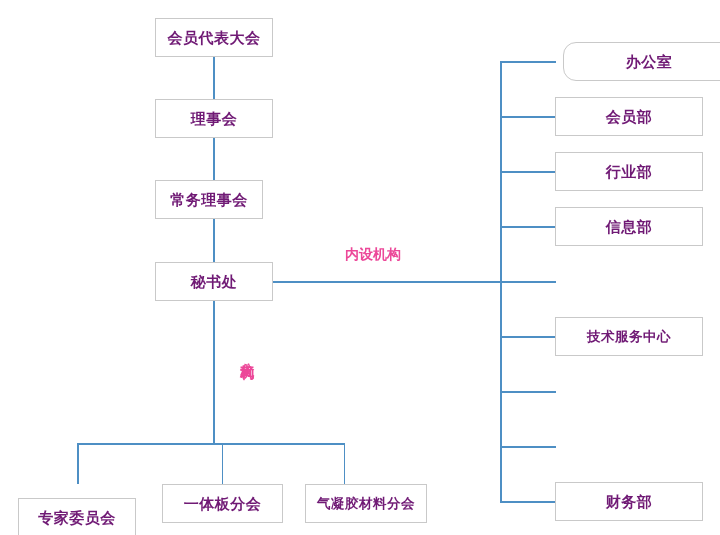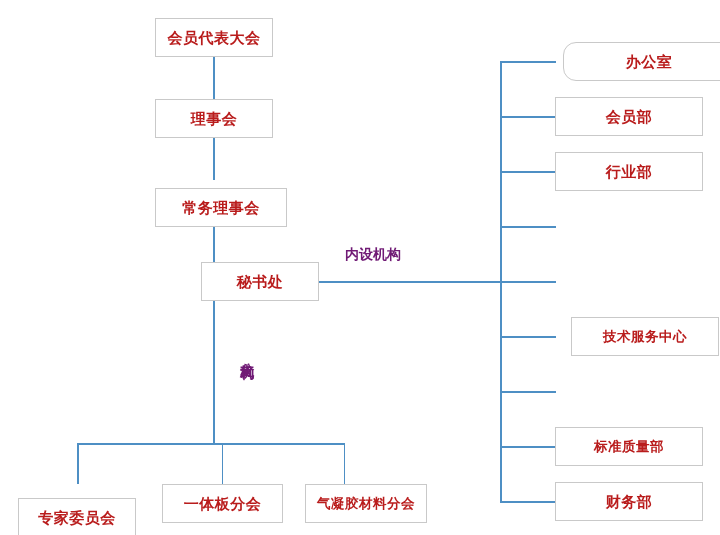--- a/index.html
+++ b/index.html
@@ -20,41 +20,41 @@
   }
   
   .node {
     position: absolute;
     box-sizing: border-box;
     border: 1px solid #c9c9c9;
     background: #ffffff;
     display: flex;
     align-items: center;
     justify-content: center;
-    color: #b91c1c;
+    color: #701a75;
     font-weight: bold;
     font-size: 15px;
     line-height: 1;
     letter-spacing: 0.5px;
     white-space: nowrap;
   }
   .node.small-text {
     font-size: 13.5px;
   }
   
   .conn {
     position: absolute;
     background: #4e8fc4;
   }
   .conn.v { width: 1.6px; }
   .conn.h { height: 1.6px; }
   
   .edge-label {
     position: absolute;
-    color: #701a75;
+    color: #ec4899;
     font-weight: bold;
     font-size: 14px;
     line-height: 1;
     white-space: nowrap;
   }
   .edge-label.vertical {
     writing-mode: vertical-rl;
     text-orientation: upright;
     letter-spacing: 1px;
     line-height: 1.05;
@@ -92,24 +92,24 @@
   <div class="edge-label" style="left:345px; top:247px;">内设机构</div>
 
   <div class="edge-label vertical" style="left:240px; top:352px;">分支机构</div>
 
   <div class="node" style="left:155px; top:18px; width:118px; height:39px;">
     <span>会员代表大会</span>
   </div>
   <div class="node" style="left:155px; top:99px; width:118px; height:39px;align-items:center;">
     <span>理事会</span>
   </div>
-  <div class="node" style="left:155px; top:188px; width:132px; height:39px;">
+  <div class="node" style="left:155px; top:180px; width:108px; height:39px;">
     <span>常务理事会</span>
   </div>
-  <div class="node" style="left:155px; top:262px; width:118px; height:39px;margin-left:46px;">
+  <div class="node" style="left:155px; top:262px; width:118px; height:39px;">
     <span>秘书处</span>
   </div>
 
   <div class="node" style="left:18px; top:484px; width:118px; height:39px;margin-top:14px;">
     <span>专家委员会</span>
   </div>
   <div class="node" style="left:162px; top:484px; width:121px; height:39px;">
     <span>一体板分会</span>
   </div>
   <div class="node small-text" style="left:305px; top:484px; width:122px; height:39px;">
@@ -118,23 +118,23 @@
 
   <div class="node" style="left:563px; top:42px; width:172px; height:39px;border-radius:13px;">
     <span>办公室</span>
   </div>
   <div class="node" style="left:555px; top:97px; width:148px; height:39px;">
     <span>会员部</span>
   </div>
   <div class="node" style="left:555px; top:152px; width:148px; height:39px;text-align:right;">
     <span>行业部</span>
   </div>
-  <div class="node small-text" style="left:555px; top:317px; width:148px; height:39px;margin-left:16px;">
+  <div class="node" style="left:555px; top:207px; width:148px; height:39px;">
+    <span>信息部</span>
+  </div>
+  <div class="node small-text" style="left:555px; top:317px; width:148px; height:39px;">
     <span>技术服务中心</span>
-  </div>
-  <div class="node small-text" style="left:555px; top:427px; width:148px; height:39px;">
-    <span>标准质量部</span>
   </div>
   <div class="node" style="left:555px; top:482px; width:148px; height:39px;">
     <span>财务部</span>
   </div>
 
 </div>
 
 </body></html>

